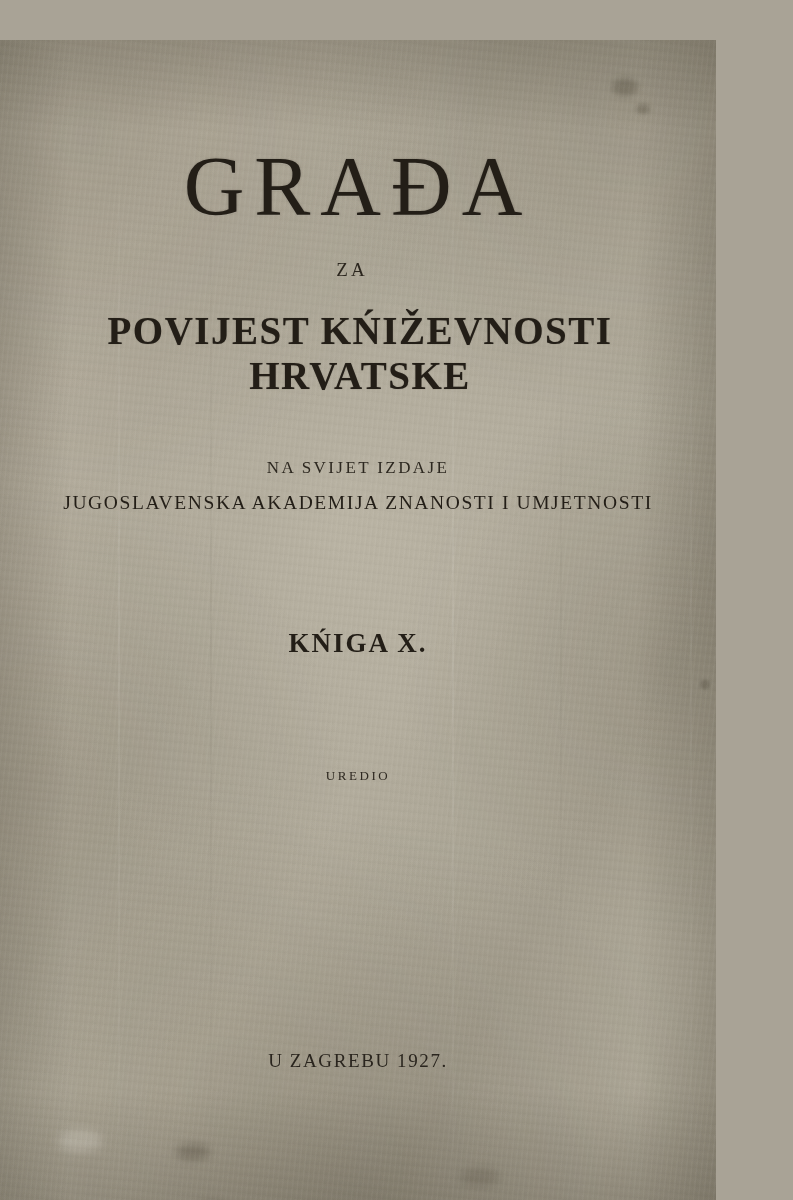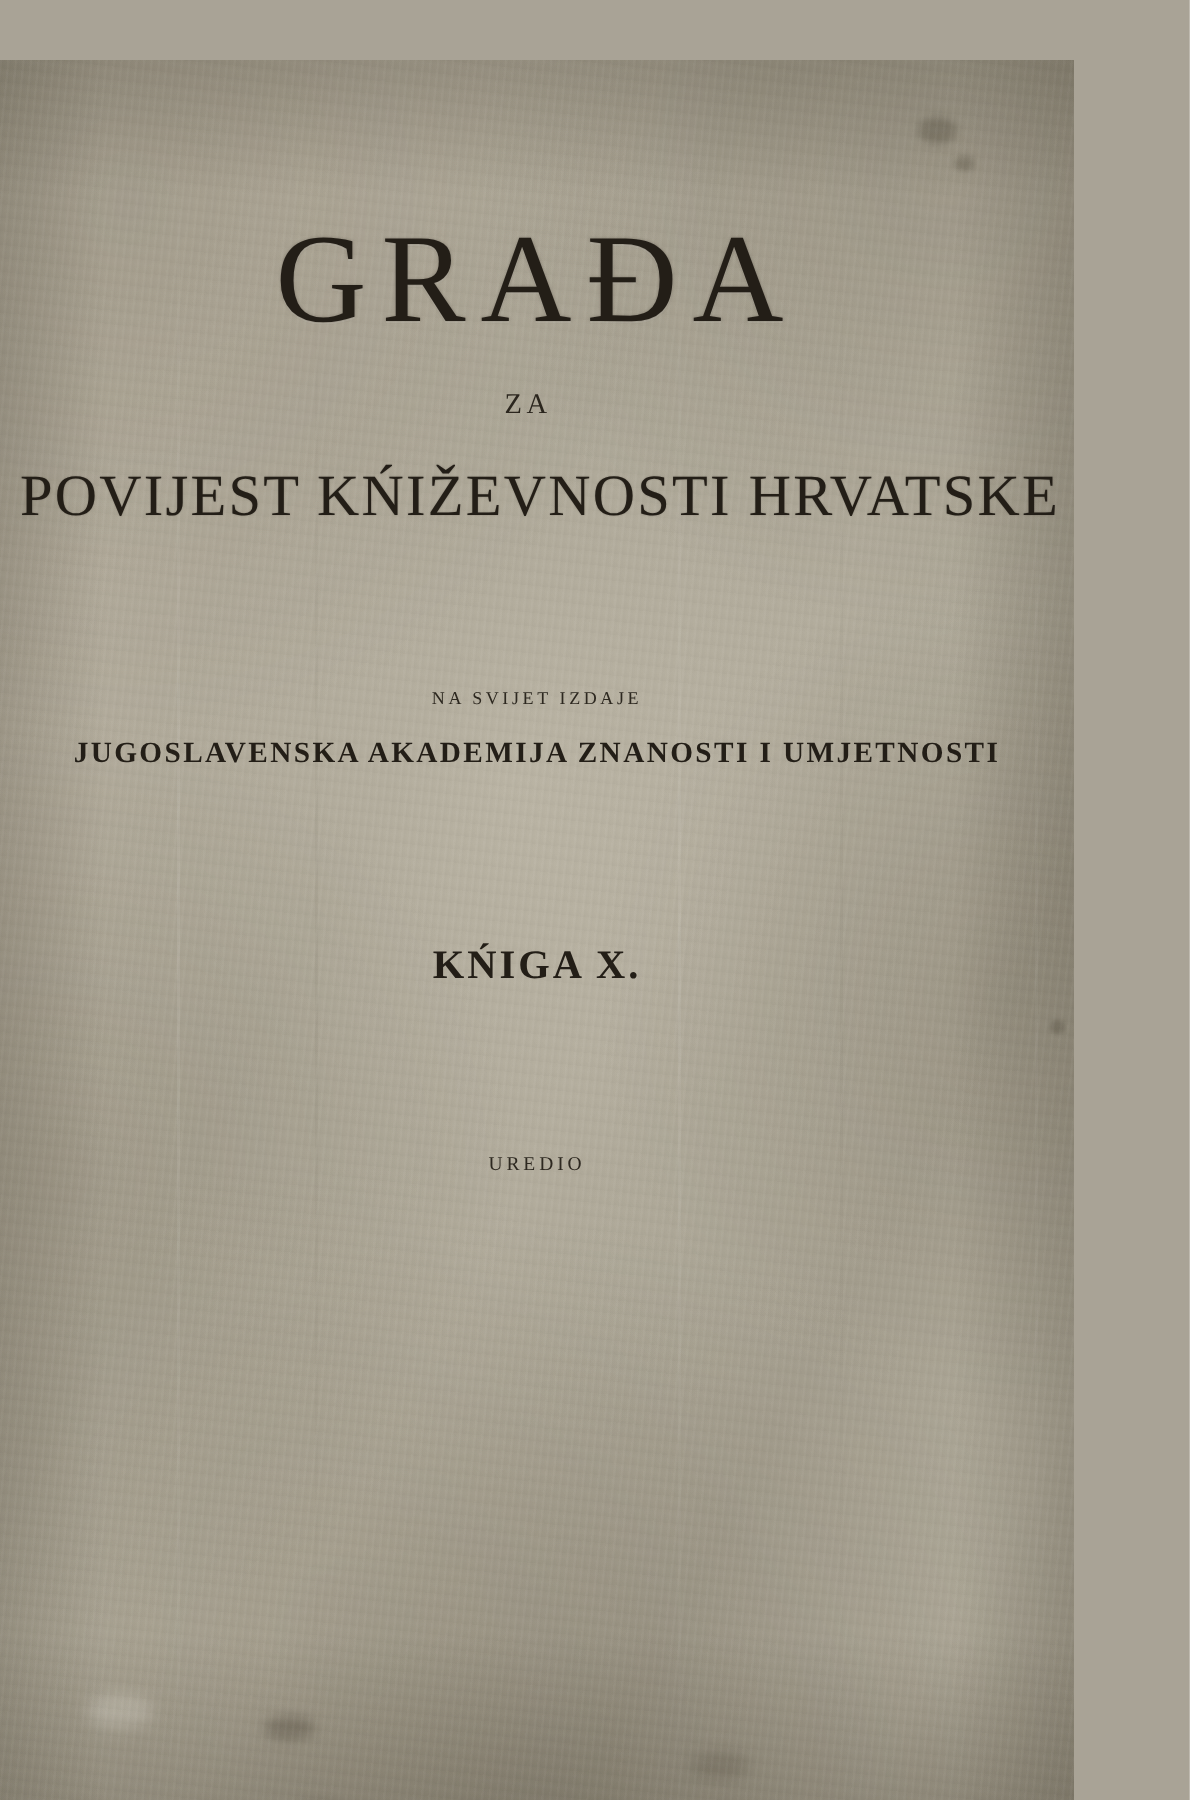--- a/index.html
+++ b/index.html
@@ -134,41 +134,41 @@
     letter-spacing: 3px;
     color: #2b261e;
     font-family: Liberation Serif, serif;
   }
 
   .title-sub {
     position: absolute;
     top: 268px;
     left: 4px; right: 0;
     font-size: 39px;
-    font-weight: 400;
+    font-weight: 700;
     letter-spacing: 1.5px;
     color: #231e17;
     text-shadow: 0 0 1px rgba(35,30,23,0.35);
   }
 
   .issuer-line1 {
     position: absolute;
     top: 418px;
     left: 0; right: 0;
-    font-size: 12px;
+    font-size: 17px;
     letter-spacing: 2.4px;
     color: #2d2820;
   }
 
   .issuer-line2 {
     position: absolute;
     top: 452px;
     left: 0; right: 0;
     font-size: 19.5px;
-    font-weight: 700;
+    font-weight: 400;
     letter-spacing: 1.6px;
     color: #231e17;
   }
 
   .volume {
     position: absolute;
     top: 588px;
     left: 0; right: 0;
     font-size: 27px;
     font-weight: 700;
@@ -259,17 +259,18 @@
 
     <div class="issuer-line1">NA SVIJET IZDAJE</div>
 
     <div class="issuer-line2">JUGOSLAVENSKA AKADEMIJA ZNANOSTI I UMJETNOSTI</div>
 
     <div class="volume">KŃIGA X.</div>
 
     <div class="editor-label">UREDIO</div>
 
 
+    <div class="imprint-place">U ZAGREBU 1927.</div>
 
 
 
   </div>
 </div>
 
 </body></html>

